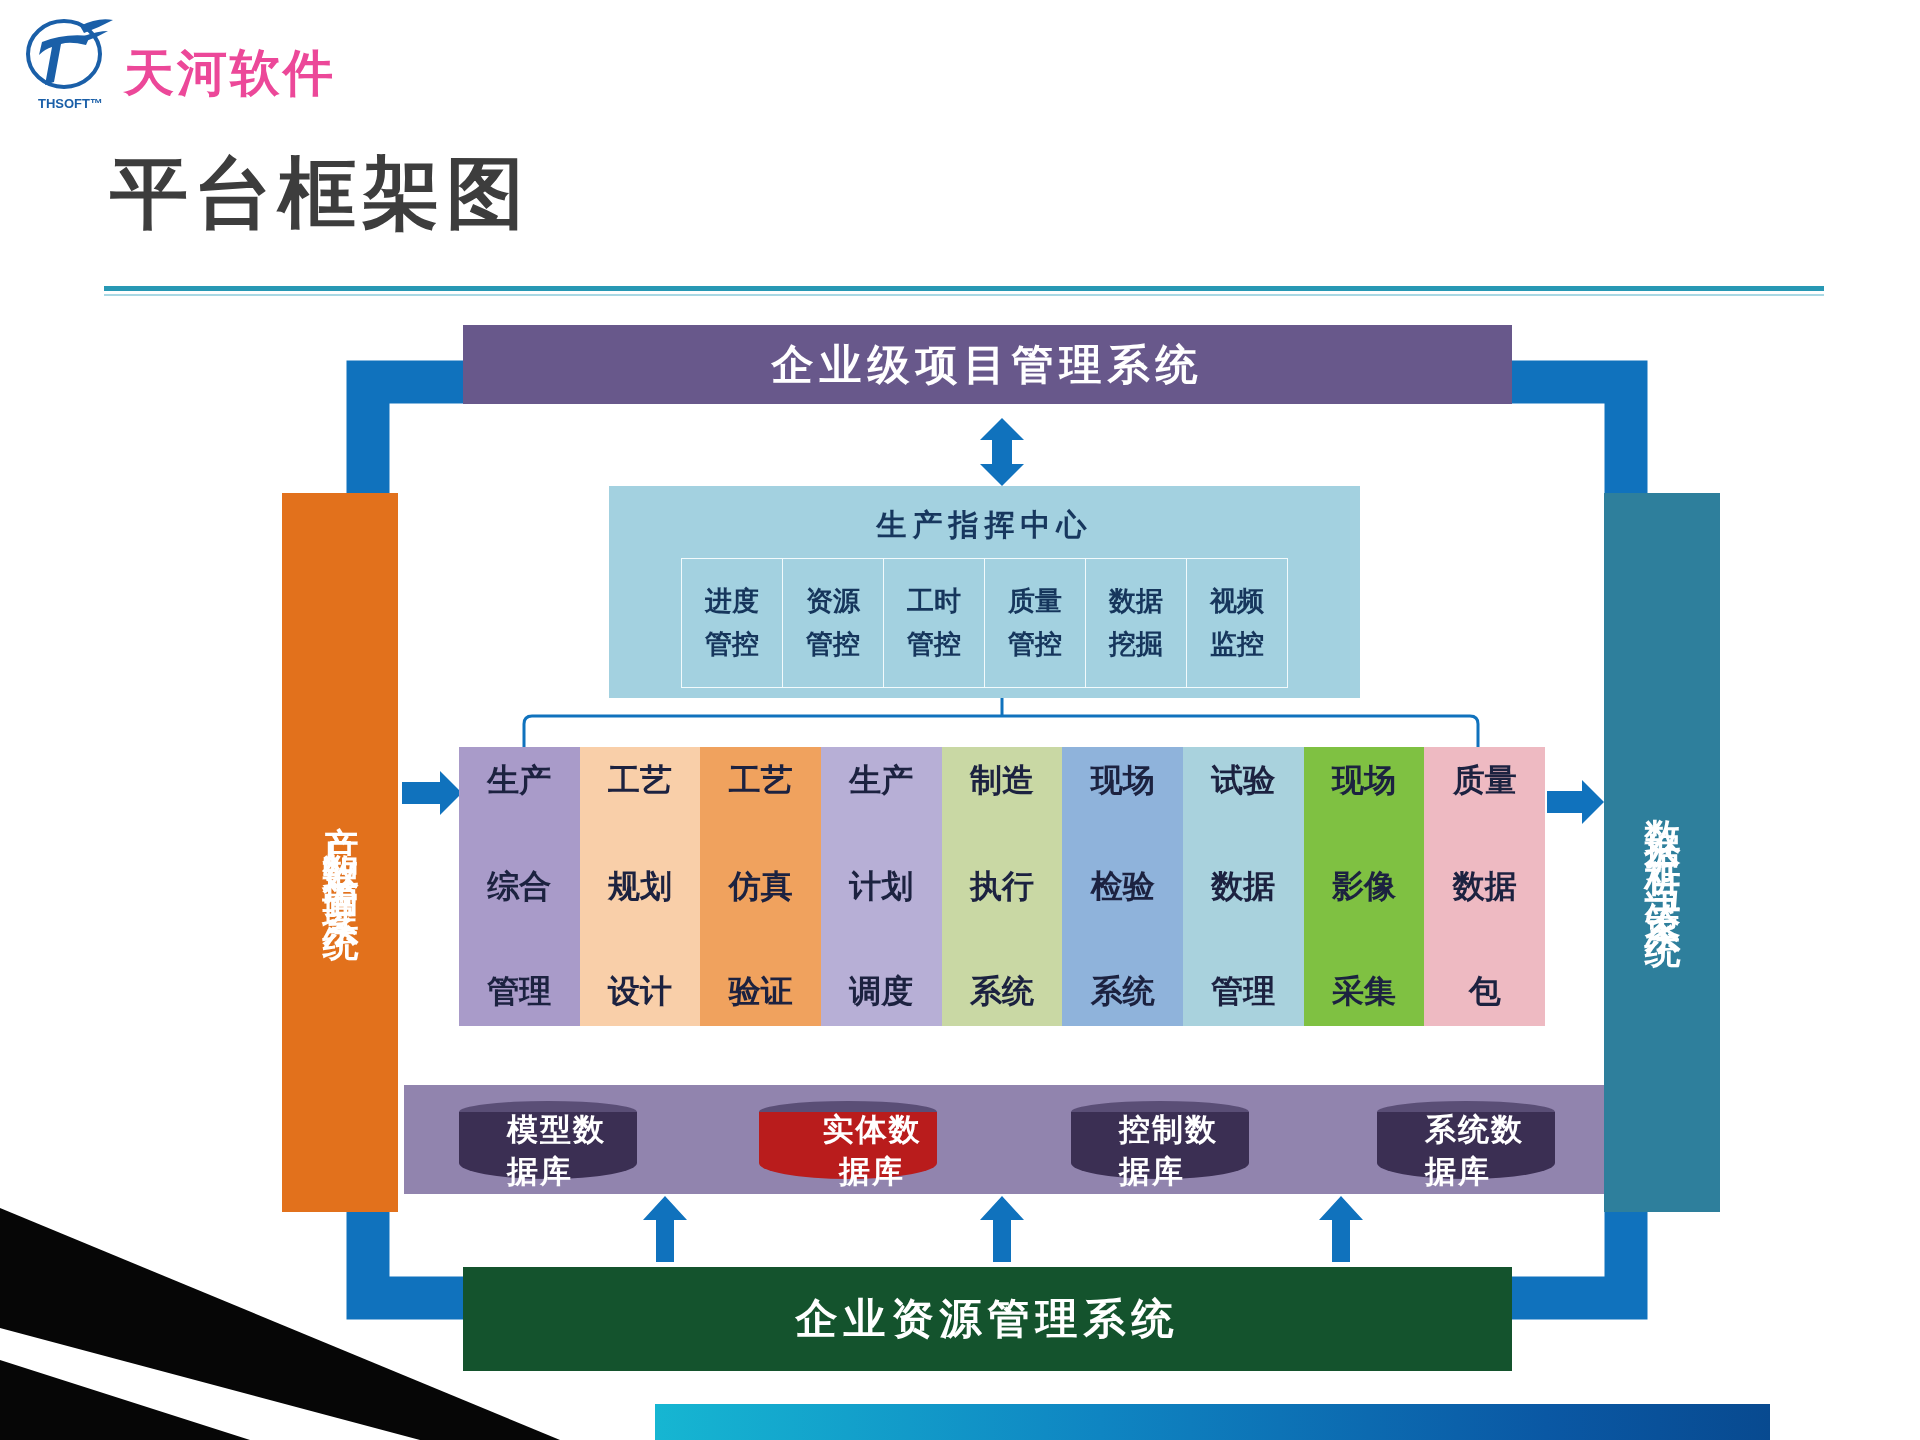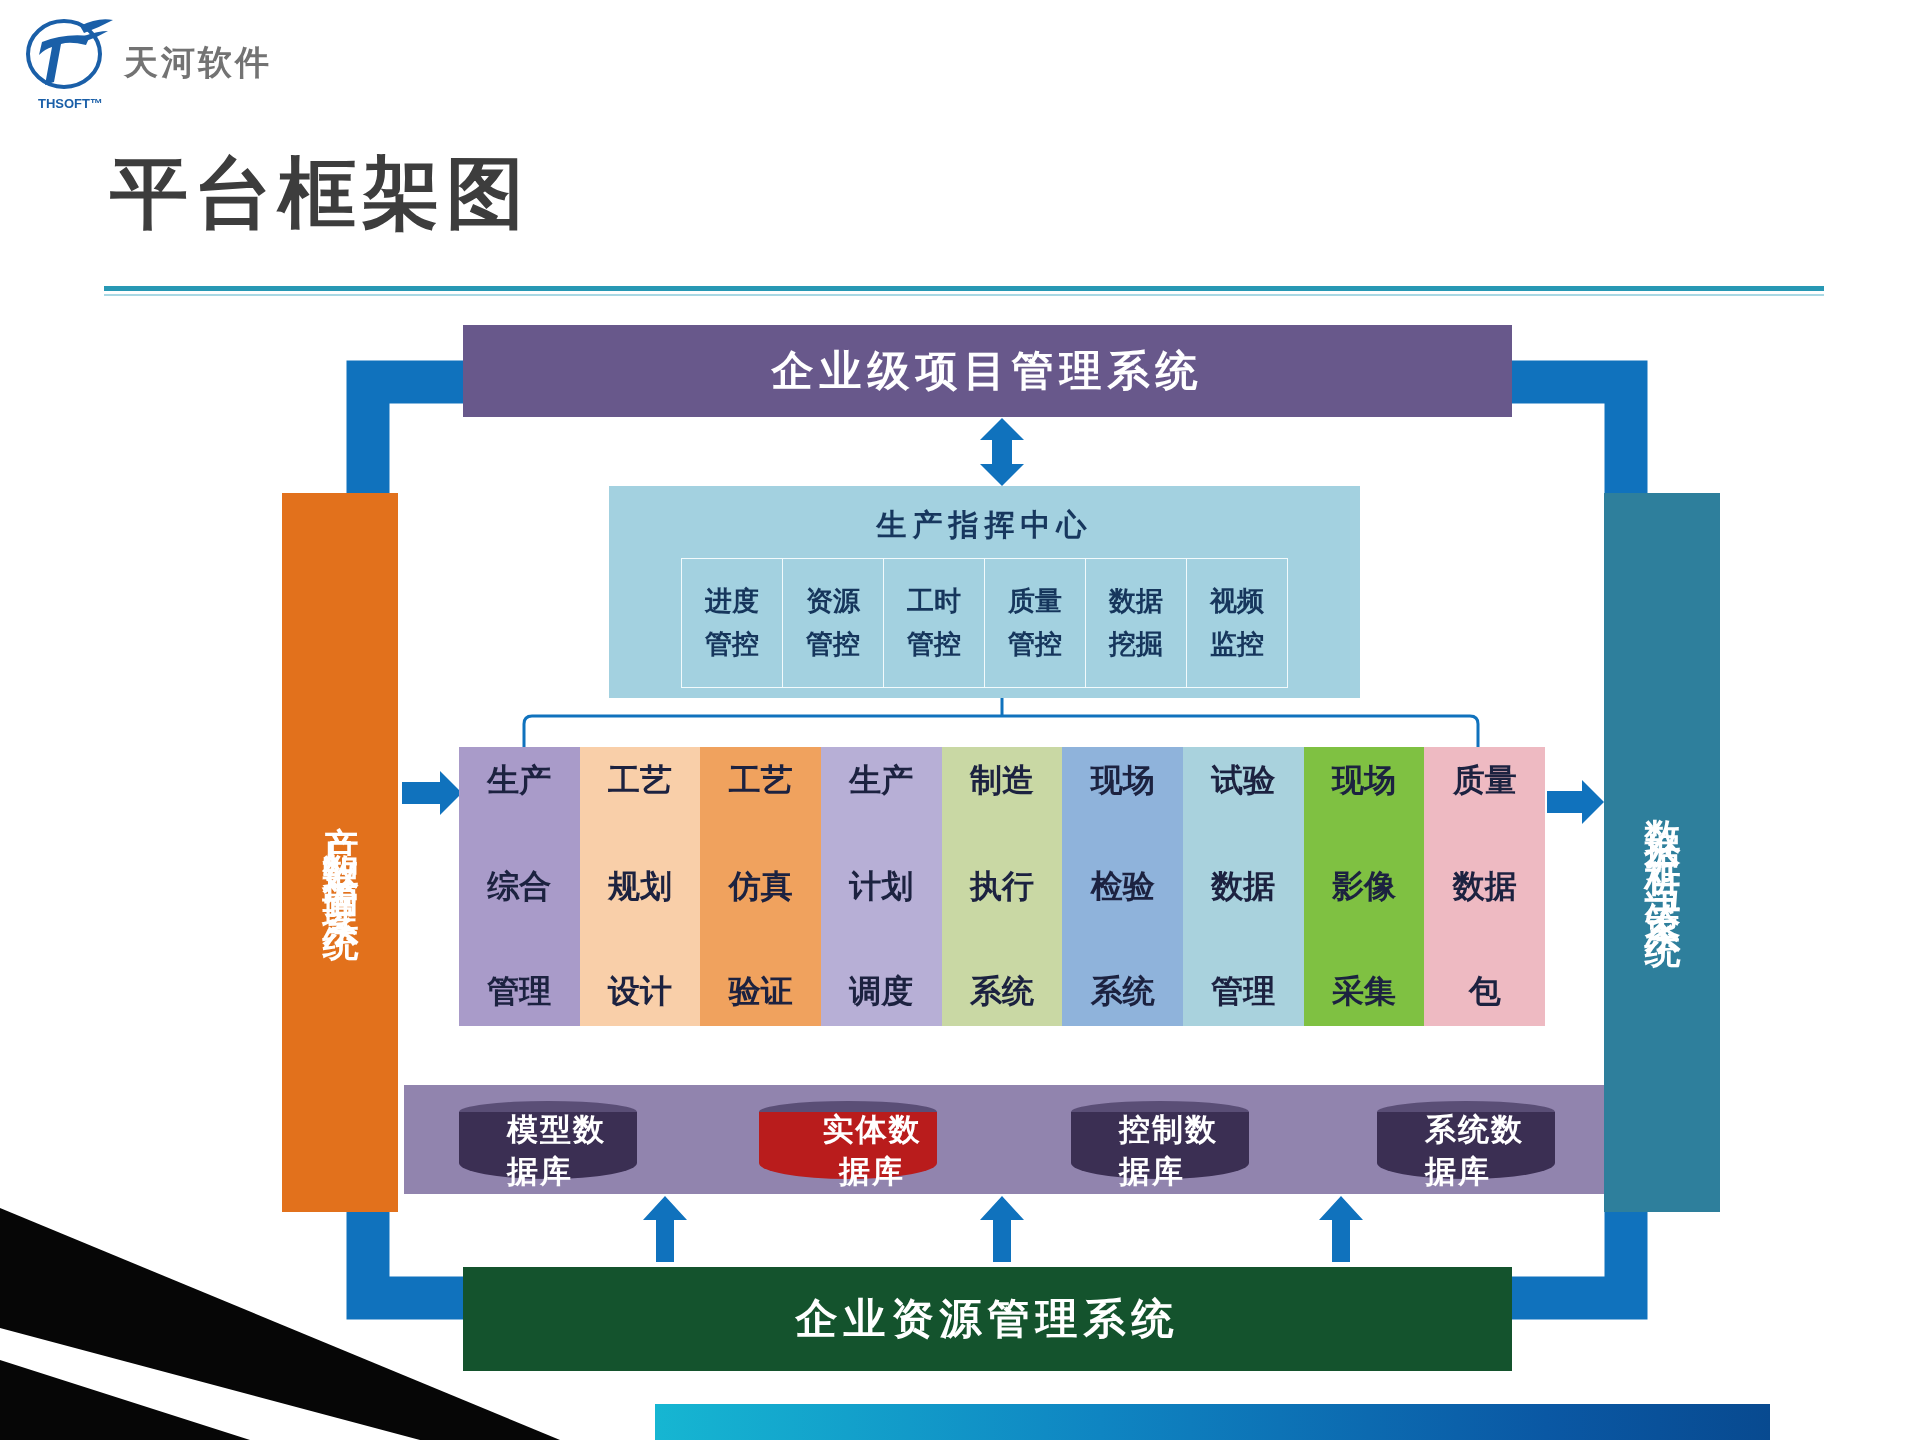--- a/index.html
+++ b/index.html
@@ -3,30 +3,30 @@
 <meta charset="utf-8">
 <style>
   html,body { margin:0; padding:0; background:#ffffff; }
   .slide {
     position:relative; width:1920px; height:1440px; background:#ffffff;
     overflow:hidden; font-family:"Liberation Sans","DejaVu Sans",sans-serif;
   }
   
   .logo { position:absolute; left:18px; top:10px; display:flex; align-items:flex-start; }
   .logo svg { width:100px; height:104px; }
-  .brand { font-size:34px; font-weight:bold; color:#737373; margin:30px 0 0 6px; letter-spacing:3px; }
+  .brand { font-size:50px; font-weight:bold; color:#ec4899; margin:30px 0 0 6px; letter-spacing:3px; }
   .title { position:absolute; left:110px; top:142px; font-size:78px; font-weight:bold; color:#3d3d3d; letter-spacing:6px; }
   .divider { position:absolute; left:104px; top:286px; width:1720px; }
   .divider .line1 { height:5px; background:#2798b4; }
   .divider .line2 { height:2px; background:#a9d8e4; margin-top:3px; }
 
   
   .connectors { position:absolute; left:0; top:0; width:1920px; height:1440px; z-index:1; pointer-events:none; }
   .box { position:absolute; display:flex; align-items:center; justify-content:center; color:#fff; font-weight:bold; z-index:2; box-sizing:border-box; }
-  .top-bar    { left:463px;  top:325px;  width:1049px; height:92px;  font-size:42px; letter-spacing:6px; }
+  .top-bar    { left:463px;  top:325px;  width:1049px; height:79px;  font-size:42px; letter-spacing:6px; }
   .bottom-bar { left:463px;  top:1267px; width:1049px; height:104px; font-size:42px; letter-spacing:6px; }
   .left-bar   { left:282px;  top:493px;  width:116px;  height:719px; }
   .right-bar  { left:1604px; top:493px;  width:116px;  height:719px; }
   .vtext { writing-mode:vertical-rl; text-orientation:upright; font-size:36px; font-weight:bold; color:#fff; letter-spacing:14px; }
 
   .command { position:absolute; left:609px; top:486px; width:751px; height:212px; z-index:2; box-sizing:border-box; padding-top:10px; }
   .command-title { text-align:center; font-size:30px; font-weight:bold; color:#17375e; height:62px; line-height:58px; letter-spacing:6px; }
   .command-cells { display:flex; justify-content:center; }
   .cell { width:100px; height:128px; border:1px solid #f2fafc; margin-left:-1px; display:flex; flex-direction:column;
           align-items:center; justify-content:center; font-size:27px; font-weight:bold; color:#16365c; line-height:1.6; }

